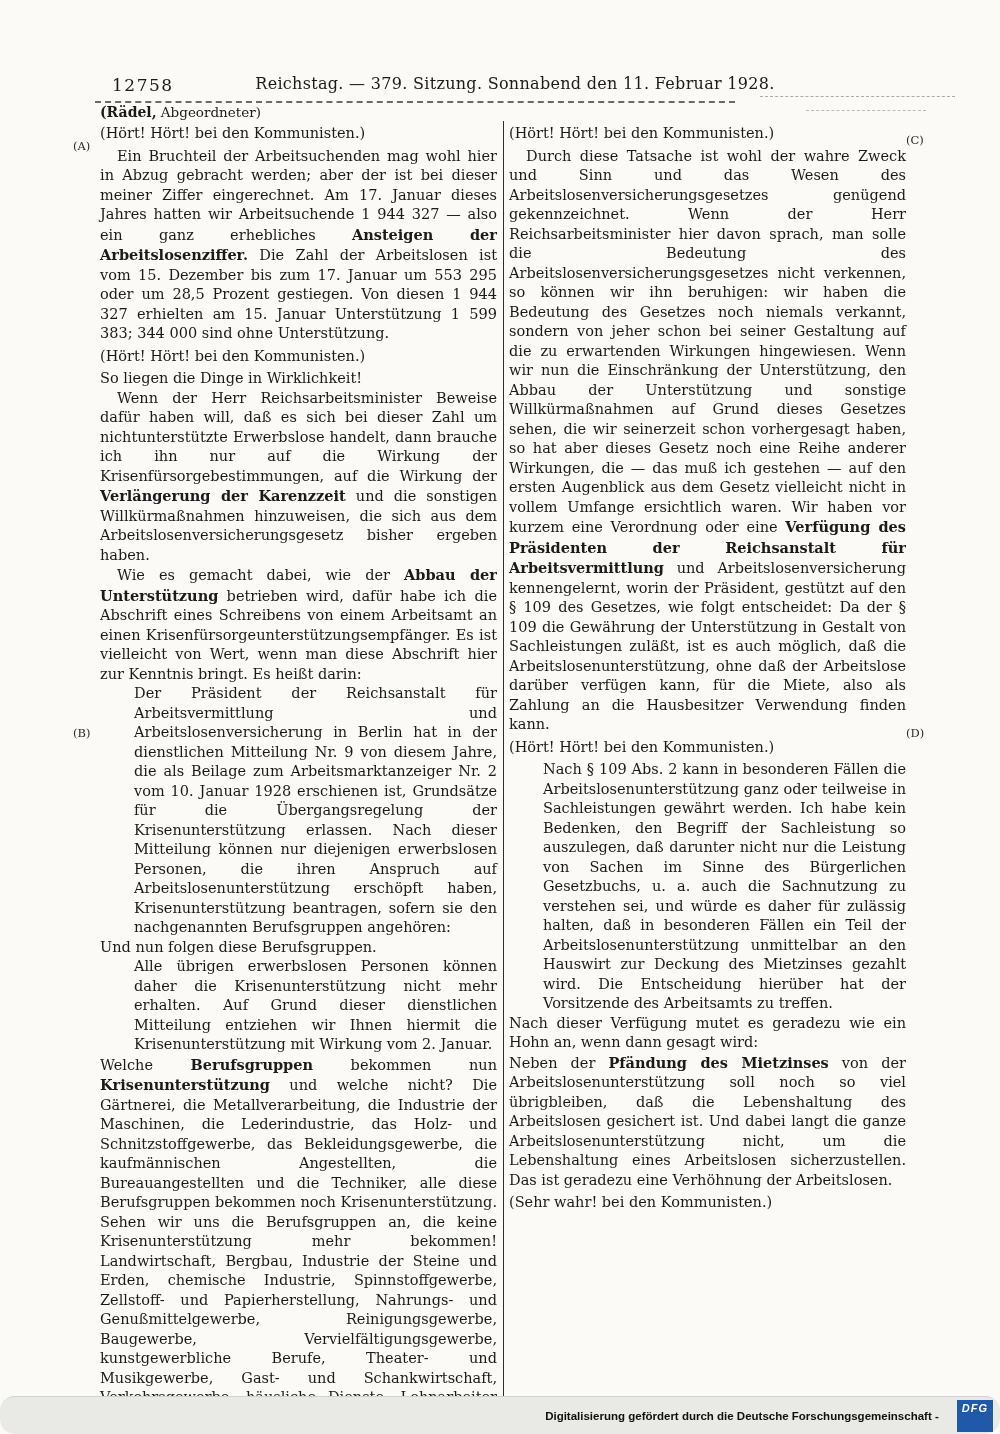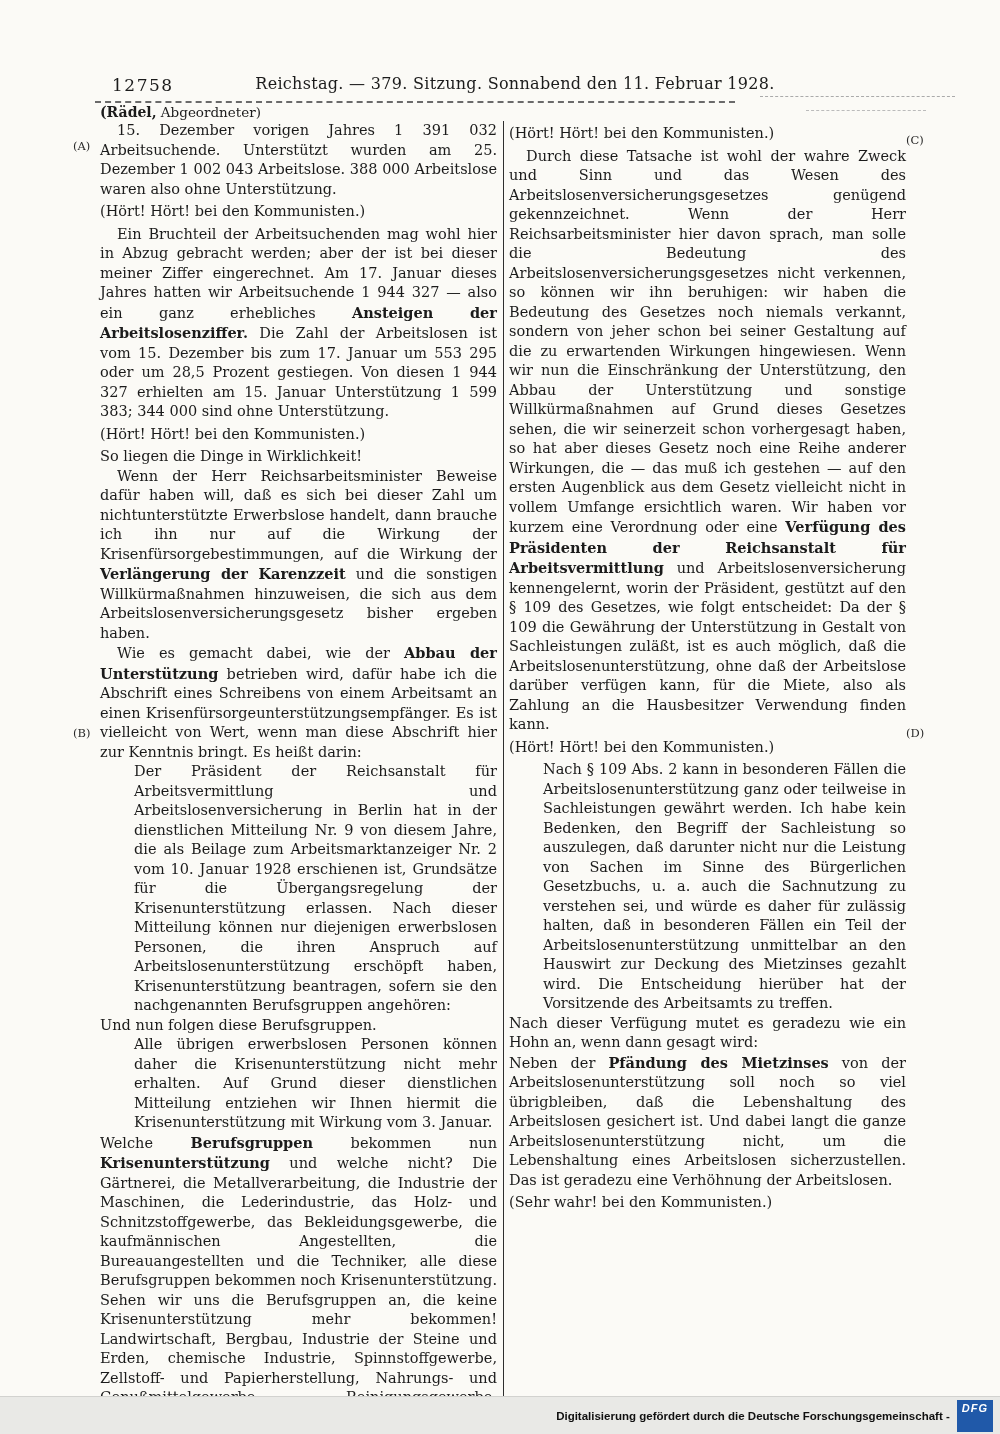--- a/index.html
+++ b/index.html
@@ -32,22 +32,22 @@
   .marker { position:absolute; font-size:11.5px; color:#2a2a2a; }
   .marker-a { left:73px;  top:139px; }
   .marker-b { left:73px;  top:726px; }
   .marker-c { left:906px; top:133px; }
   .marker-d { left:906px; top:726px; }
   
   .footer {
     position:absolute; left:0; right:0; bottom:0; height:37px;
     background:#e9e9e6; border-top:1px solid #d2d2cf;
     display:flex; align-items:center; justify-content:flex-end;
-    padding-right:7px; gap:7px;
-    font-family:"Liberation Sans", sans-serif; font-size:11.5px; font-weight:bold; color:#101010;
+    padding-right:7px; gap:18px;
+    font-family:"Liberation Sans", sans-serif; font-size:11.5px; font-weight:bold; color:#101010;border-radius:15px;
   }
   .dfg-logo {
     display:inline-block; padding:2px 5px 18px 5px;
     color:#ffffff; font-style:italic; font-weight:bold; font-size:11px; letter-spacing:1px;
   }
 </style>
 </head>
 <body>
 
 <div class="page">
@@ -65,30 +65,29 @@
     <span>Abgeordneter)</span>
   </div>
 
   <span class="marker marker-a">(A)</span>
   <span class="marker marker-b">(B)</span>
   <span class="marker marker-c">(C)</span>
   <span class="marker marker-d">(D)</span>
 
   <div class="columns">
     <div class="col" id="col-left">
-        <div class="p-indent"><span>15. Dezember vorigen Jahres 1 391 032 Arbeitsuchende. Unterstützt wurden am 25. Dezember 1 002 043 Arbeitslose. 388 000 Arbeitslose waren also ohne Unterstützung.</span></div>
         <div class="interjection"><span>(Hört! Hört! bei den Kommunisten.)</span></div>
         <div class="p-indent"><span>Ein Bruchteil der Arbeitsuchenden mag wohl hier in Abzug gebracht werden; aber der ist bei dieser meiner Ziffer eingerechnet. Am 17. Januar dieses Jahres hatten wir Arbeitsuchende 1 944 327 — also ein ganz erhebliches </span><b>Ansteigen der Arbeitslosenziffer.</b><span> Die Zahl der Arbeitslosen ist vom 15. Dezember bis zum 17. Januar um 553 295 oder um 28,5 Prozent gestiegen. Von diesen 1 944 327 erhielten am 15. Januar Unterstützung 1 599 383; 344 000 sind ohne Unterstützung.</span></div>
         <div class="interjection"><span>(Hört! Hört! bei den Kommunisten.)</span></div>
         <div class="p-flush"><span>So liegen die Dinge in Wirklichkeit!</span></div>
         <div class="p-indent"><span>Wenn der Herr Reichsarbeitsminister Beweise dafür haben will, daß es sich bei dieser Zahl um nichtunterstützte Erwerbslose handelt, dann brauche ich ihn nur auf die Wirkung der Krisenfürsorgebestimmungen, auf die Wirkung der </span><b>Verlängerung der Karenzzeit</b><span> und die sonstigen Willkürmaßnahmen hinzuweisen, die sich aus dem Arbeitslosenversicherungsgesetz bisher ergeben haben.</span></div>
         <div class="p-indent"><span>Wie es gemacht dabei, wie der </span><b>Abbau der Unterstützung</b><span> betrieben wird, dafür habe ich die Abschrift eines Schreibens von einem Arbeitsamt an einen Krisenfürsorgeunterstützungsempfänger. Es ist vielleicht von Wert, wenn man diese Abschrift hier zur Kenntnis bringt. Es heißt darin:</span></div>
         <div class="blockquote"><span>Der Präsident der Reichsanstalt für Arbeitsvermittlung und Arbeitslosenversicherung in Berlin hat in der dienstlichen Mitteilung Nr. 9 von diesem Jahre, die als Beilage zum Arbeitsmarktanzeiger Nr. 2 vom 10. Januar 1928 erschienen ist, Grundsätze für die Übergangsregelung der Krisenunterstützung erlassen. Nach dieser Mitteilung können nur diejenigen erwerbslosen Personen, die ihren Anspruch auf Arbeitslosenunterstützung erschöpft haben, Krisenunterstützung beantragen, sofern sie den nachgenannten Berufsgruppen angehören:</span></div>
         <div class="p-flush"><span>Und nun folgen diese Berufsgruppen.</span></div>
-        <div class="blockquote"><span>Alle übrigen erwerbslosen Personen können daher die Krisenunterstützung nicht mehr erhalten. Auf Grund dieser dienstlichen Mitteilung entziehen wir Ihnen hiermit die Krisenunterstützung mit Wirkung vom 3. Januar.</span></div>
+        <div class="blockquote"><span>Alle übrigen erwerbslosen Personen können daher die Krisenunterstützung nicht mehr erhalten. Auf Grund dieser dienstlichen Mitteilung entziehen wir Ihnen hiermit die Krisenunterstützung mit Wirkung vom 2. Januar.</span></div>
         <div class="p-flush"><span>Welche </span><b>Berufsgruppen</b><span> bekommen nun </span><b>Krisenunterstützung</b><span> und welche nicht? Die Gärtnerei, die Metallverarbeitung, die Industrie der Maschinen, die Lederindustrie, das Holz- und Schnitzstoffgewerbe, das Bekleidungsgewerbe, die kaufmännischen Angestellten, die Bureauangestellten und die Techniker, alle diese Berufsgruppen bekommen noch Krisenunterstützung. Sehen wir uns die Berufsgruppen an, die keine Krisenunterstützung mehr bekommen! Landwirtschaft, Bergbau, Industrie der Steine und Erden, chemische Industrie, Spinnstoffgewerbe, Zellstoff- und Papierherstellung, Nahrungs- und Genußmittelgewerbe, Reinigungsgewerbe, Baugewerbe, Vervielfältigungsgewerbe, kunstgewerbliche Berufe, Theater- und Musikgewerbe, Gast- und Schankwirtschaft, Verkehrsgewerbe, häusliche Dienste, Lohnarbeiter wechselnder Arbeit. Was sind</span></div>
       </div>
     <div class="col-rule"></div>
     <div class="col" id="col-right">
         <div class="interjection"><span>(Hört! Hört! bei den Kommunisten.)</span></div>
         <div class="p-indent"><span>Durch diese Tatsache ist wohl der wahre Zweck und Sinn und das Wesen des Arbeitslosenversicherungsgesetzes genügend gekennzeichnet. Wenn der Herr Reichsarbeitsminister hier davon sprach, man solle die Bedeutung des Arbeitslosenversicherungsgesetzes nicht verkennen, so können wir ihn beruhigen: wir haben die Bedeutung des Gesetzes noch niemals verkannt, sondern von jeher schon bei seiner Gestaltung auf die zu erwartenden Wirkungen hingewiesen. Wenn wir nun die Einschränkung der Unterstützung, den Abbau der Unterstützung und sonstige Willkürmaßnahmen auf Grund dieses Gesetzes sehen, die wir seinerzeit schon vorhergesagt haben, so hat aber dieses Gesetz noch eine Reihe anderer Wirkungen, die — das muß ich gestehen — auf den ersten Augenblick aus dem Gesetz vielleicht nicht in vollem Umfange ersichtlich waren. Wir haben vor kurzem eine Verordnung oder eine </span><b>Verfügung des Präsidenten der Reichsanstalt für Arbeitsvermittlung</b><span> und Arbeitslosenversicherung kennengelernt, worin der Präsident, gestützt auf den § 109 des Gesetzes, wie folgt entscheidet: Da der § 109 die Gewährung der Unterstützung in Gestalt von Sachleistungen zuläßt, ist es auch möglich, daß die Arbeitslosenunterstützung, ohne daß der Arbeitslose darüber verfügen kann, für die Miete, also als Zahlung an die Hausbesitzer Verwendung finden kann.</span></div>
         <div class="interjection"><span>(Hört! Hört! bei den Kommunisten.)</span></div>
         <div class="blockquote"><span>Nach § 109 Abs. 2 kann in besonderen Fällen die Arbeitslosenunterstützung ganz oder teilweise in Sachleistungen gewährt werden. Ich habe kein Bedenken, den Begriff der Sachleistung so auszulegen, daß darunter nicht nur die Leistung von Sachen im Sinne des Bürgerlichen Gesetzbuchs, u. a. auch die Sachnutzung zu verstehen sei, und würde es daher für zulässig halten, daß in besonderen Fällen ein Teil der Arbeitslosenunterstützung unmittelbar an den Hauswirt zur Deckung des Mietzinses gezahlt wird. Die Entscheidung hierüber hat der Vorsitzende des Arbeitsamts zu treffen.</span></div>
         <div class="p-flush"><span>Nach dieser Verfügung mutet es geradezu wie ein Hohn an, wenn dann gesagt wird:</span></div>
         <div class="p-flush"><span>Neben der </span><b>Pfändung des Mietzinses</b><span> von der Arbeitslosenunterstützung soll noch so viel übrigbleiben, daß die Lebenshaltung des Arbeitslosen gesichert ist. Und dabei langt die ganze Arbeitslosenunterstützung nicht, um die Lebenshaltung eines Arbeitslosen sicherzustellen. Das ist geradezu eine Verhöhnung der Arbeitslosen.</span></div>

